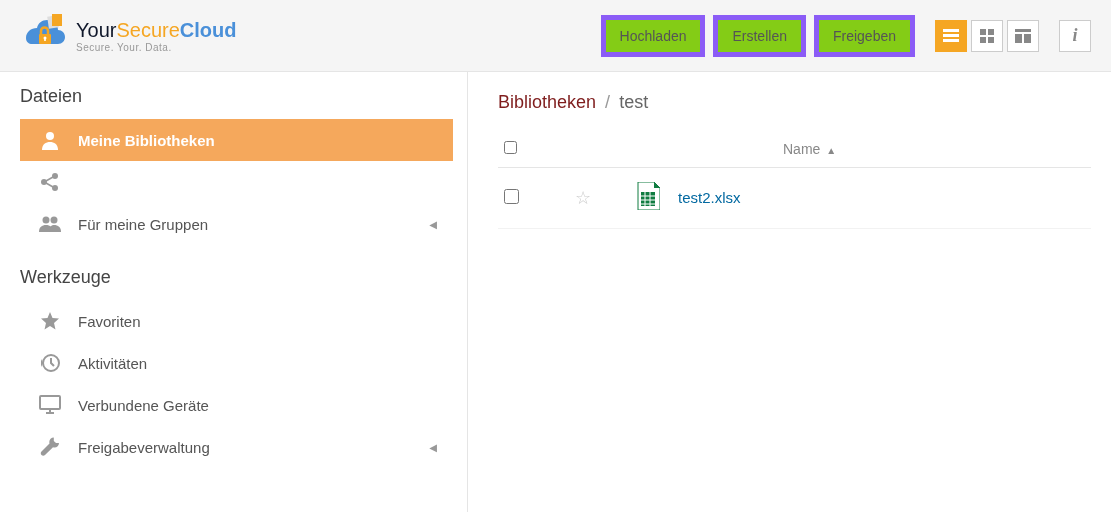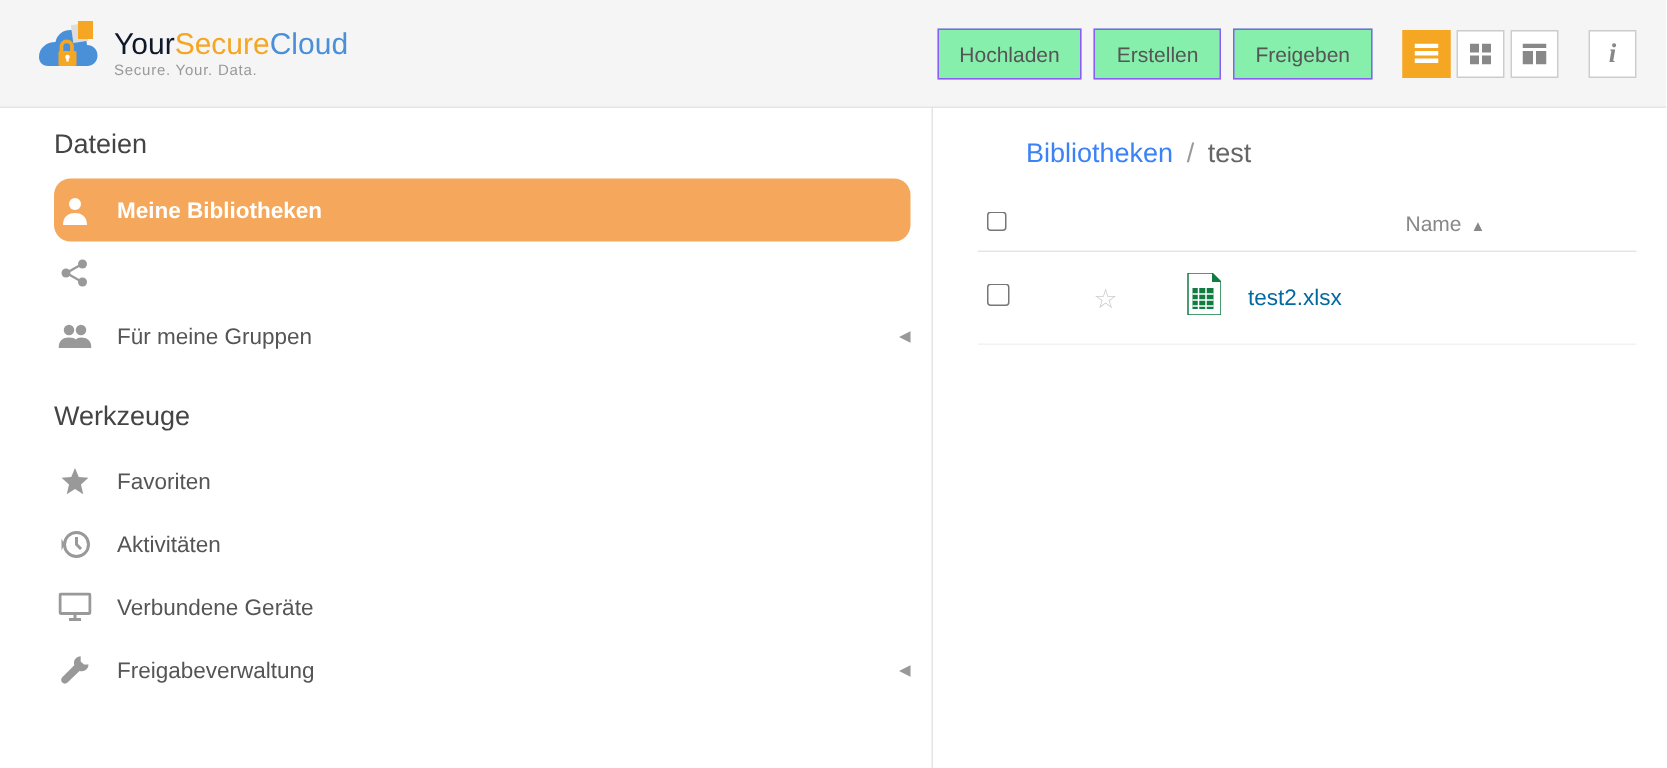--- a/index.html
+++ b/index.html
@@ -5,44 +5,44 @@
     * { box-sizing: border-box; margin: 0; padding: 0; }
     body { font-family: Arial, sans-serif; width: 1111px; height: 512px; background: #fff; color: #333; }
     
     .top-bar { height: 72px; background: #f5f5f5; display: flex; align-items: center; padding: 0 0 0 20px; border-bottom: 1px solid #e5e5e5; }
     .logo { display: flex; align-items: center; gap: 8px; }
     .logo-icon { width: 48px; height: 48px; position: relative; }
     .logo-text { display: flex; flex-direction: column; }
     .logo-title { font-size: 20px; }
     .logo-your { color: #0f172a; }
     .logo-secure { color: #f5a623; }
-    .logo-cloud { color: #4a90d9; }
+    .logo-cloud { color: #4a90d9; font-weight: bold; }
     .logo-tagline { font-size: 10px; color: #999; letter-spacing: 0.5px; }
     
     .toolbar { margin-left: auto; display: flex; align-items: center; gap: 10px; padding-right: 20px; }
     .toolbar-buttons { display: flex; gap: 8px; }
-    .toolbar-btn { background: #86efac; border: 1px solid #8b5cf6; padding: 8px 14px; font-size: 14px; color: #555; cursor: pointer; }
+    .toolbar-btn { background: #84cc16; border: 5px solid #8b5cf6; padding: 8px 14px; font-size: 14px; color: #555; cursor: pointer; }
     .view-switcher { display: flex; gap: 4px; margin-left: 10px; }
     .view-btn { width: 32px; height: 32px; background: #fff; border: 1px solid #ccc; display: flex; align-items: center; justify-content: center; cursor: pointer; color: #888; }
     .view-btn.active { background: #f5a623; border-color: #f5a623; color: #fff; }
     .info-btn { width: 32px; height: 32px; background: #fff; border: 1px solid #ccc; display: flex; align-items: center; justify-content: center; cursor: pointer; color: #888; margin-left: 10px; font-family: Georgia, serif; font-style: italic; font-weight: bold; font-size: 18px; }
     
     .main { display: flex; height: calc(512px - 72px); }
-    .sidebar { width: 606px; padding: 14px 14px 0 20px; border-right: 1px solid #e5e5e5; margin-left: 16px; }
+    .sidebar { width: 468px; padding: 14px 14px 0 20px; border-right: 1px solid #e5e5e5; }
     .sidebar-section-title { font-size: 18px; color: #444; margin-bottom: 12px; font-weight: normal; }
     .sidebar-list { list-style: none; margin-bottom: 22px; }
-    .sidebar-item { display: flex; align-items: center; padding: 10px 0; font-size: 15px; color: #555; cursor: pointer; border-radius: 11px; }
+    .sidebar-item { display: flex; align-items: center; padding: 10px 16px; font-size: 15px; color: #555; cursor: pointer; border-radius: 0; }
     .sidebar-item.active { background: #f5a85c; color: #fff; font-weight: bold; }
     .sidebar-item.active .sidebar-icon { color: #fff; }
     .sidebar-icon { width: 28px; height: 22px; margin-right: 14px; display: flex; align-items: center; justify-content: center; color: #999; }
     .sidebar-item .expand-arrow { margin-left: auto; font-size: 10px; color: #999; }
     
     .content { flex: 1; padding: 20px 20px 0 30px; }
     .breadcrumb { font-size: 18px; margin-bottom: 18px; }
-    .breadcrumb-link { color: #3b82f6; text-decoration: none; cursor: pointer; margin-left: 32px; }
+    .breadcrumb-link { color: #7f1d1d; text-decoration: none; cursor: pointer; }
     .breadcrumb-sep { color: #999; margin: 0 4px; }
     .breadcrumb-current { color: #666; }
     
     .file-table { width: 100%; }
     .file-header { display: flex; align-items: center; padding: 10px 0; border-bottom: 1px solid #e5e5e5; color: #888; font-size: 14px; gap: 35px; }
     .col-check { width: 50px; padding-left: 6px; }
     .col-star { width: 70px; text-align: center; }
     .col-icon { width: 60px; text-align: center; }
     .col-name { flex: 1; }
     .file-header .col-name { cursor: pointer; }

